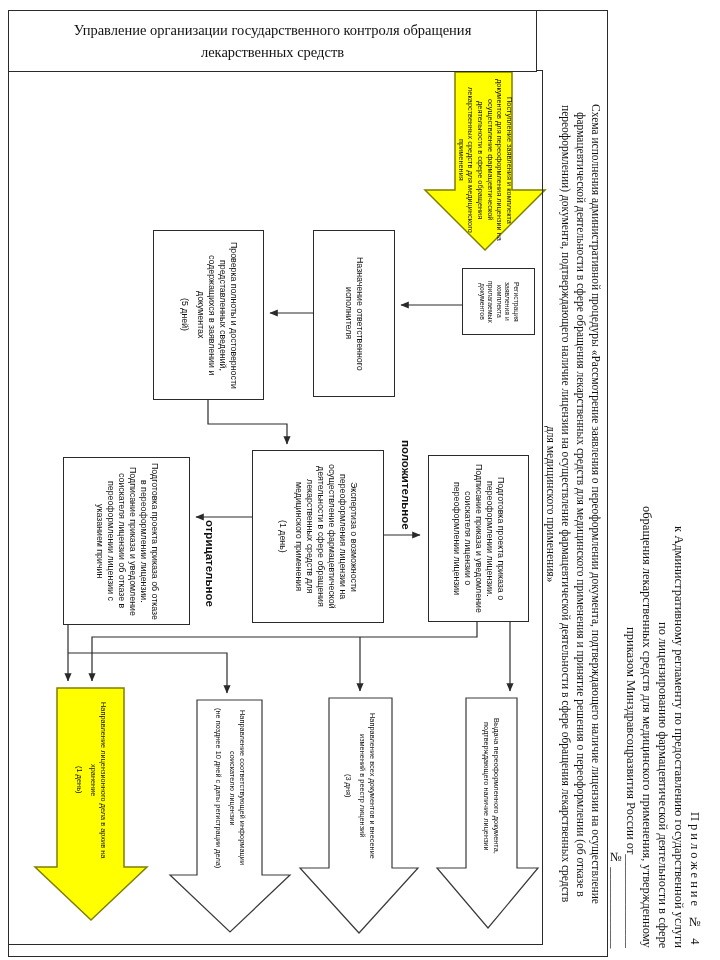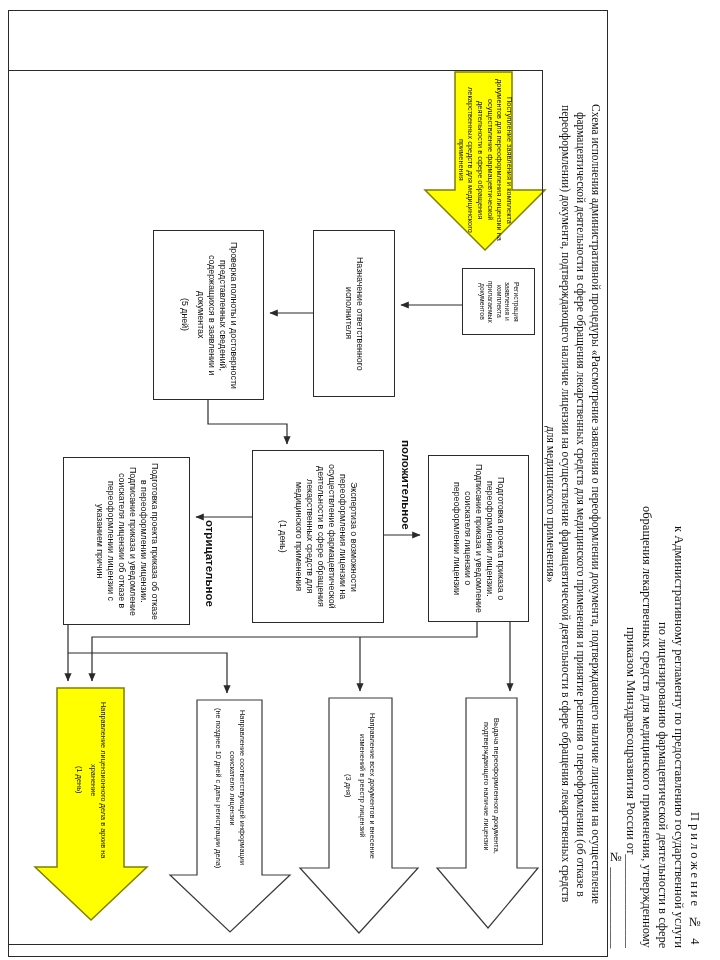--- a/index.html
+++ b/index.html
@@ -74,20 +74,23 @@
       <line x1="68" y1="623" x2="68" y2="681" marker-end="url(#ah)"></line>
       <polyline points="68,653 227,653 227,693" marker-end="url(#ah)"></polyline>
       <polyline points="477,620 477,637 92,637 92,681" marker-end="url(#ah)"></polyline>
       <line x1="360" y1="637" x2="360" y2="691" marker-end="url(#ah)"></line>
       <line x1="510" y1="620" x2="510" y2="691" marker-end="url(#ah)"></line>
     </g>
   </svg>
 
   <div id="outer-box" class="abs"></div>
   <div id="flow-box" class="abs"></div>
+  <div id="header-box" class="abs">
+    <div class="ht">Управление организации государственного контроля обращения лекарственных средств</div>
+  </div>
 
   <div id="cap-1" class="vline cap">Схема исполнения административной процедуры «Рассмотрение заявления о переоформлении документа, подтверждающего наличие лицензии на осуществление</div>
   <div id="cap-2" class="vline cap">фармацевтической деятельности в сфере обращения лекарственных средств для медицинского применения и принятие решения о переоформлении (об отказе в</div>
   <div id="cap-3" class="vline cap">переоформлении) документа, подтверждающего наличие лицензии на осуществление фармацевтической деятельности в сфере обращения лекарственных средств</div>
   <div id="cap-4" class="vline cap">для медицинского применения»</div>
 
   <div id="mar-1" class="vline mar">Приложение № 4</div>
   <div id="mar-2" class="vline mar">к Административному регламенту по предоставлению государственной услуги</div>
   <div id="mar-3" class="vline mar">по лицензированию фармацевтической деятельности в сфере</div>
   <div id="mar-4" class="vline mar">обращения лекарственных средств для медицинского применения, утвержденному</div>

